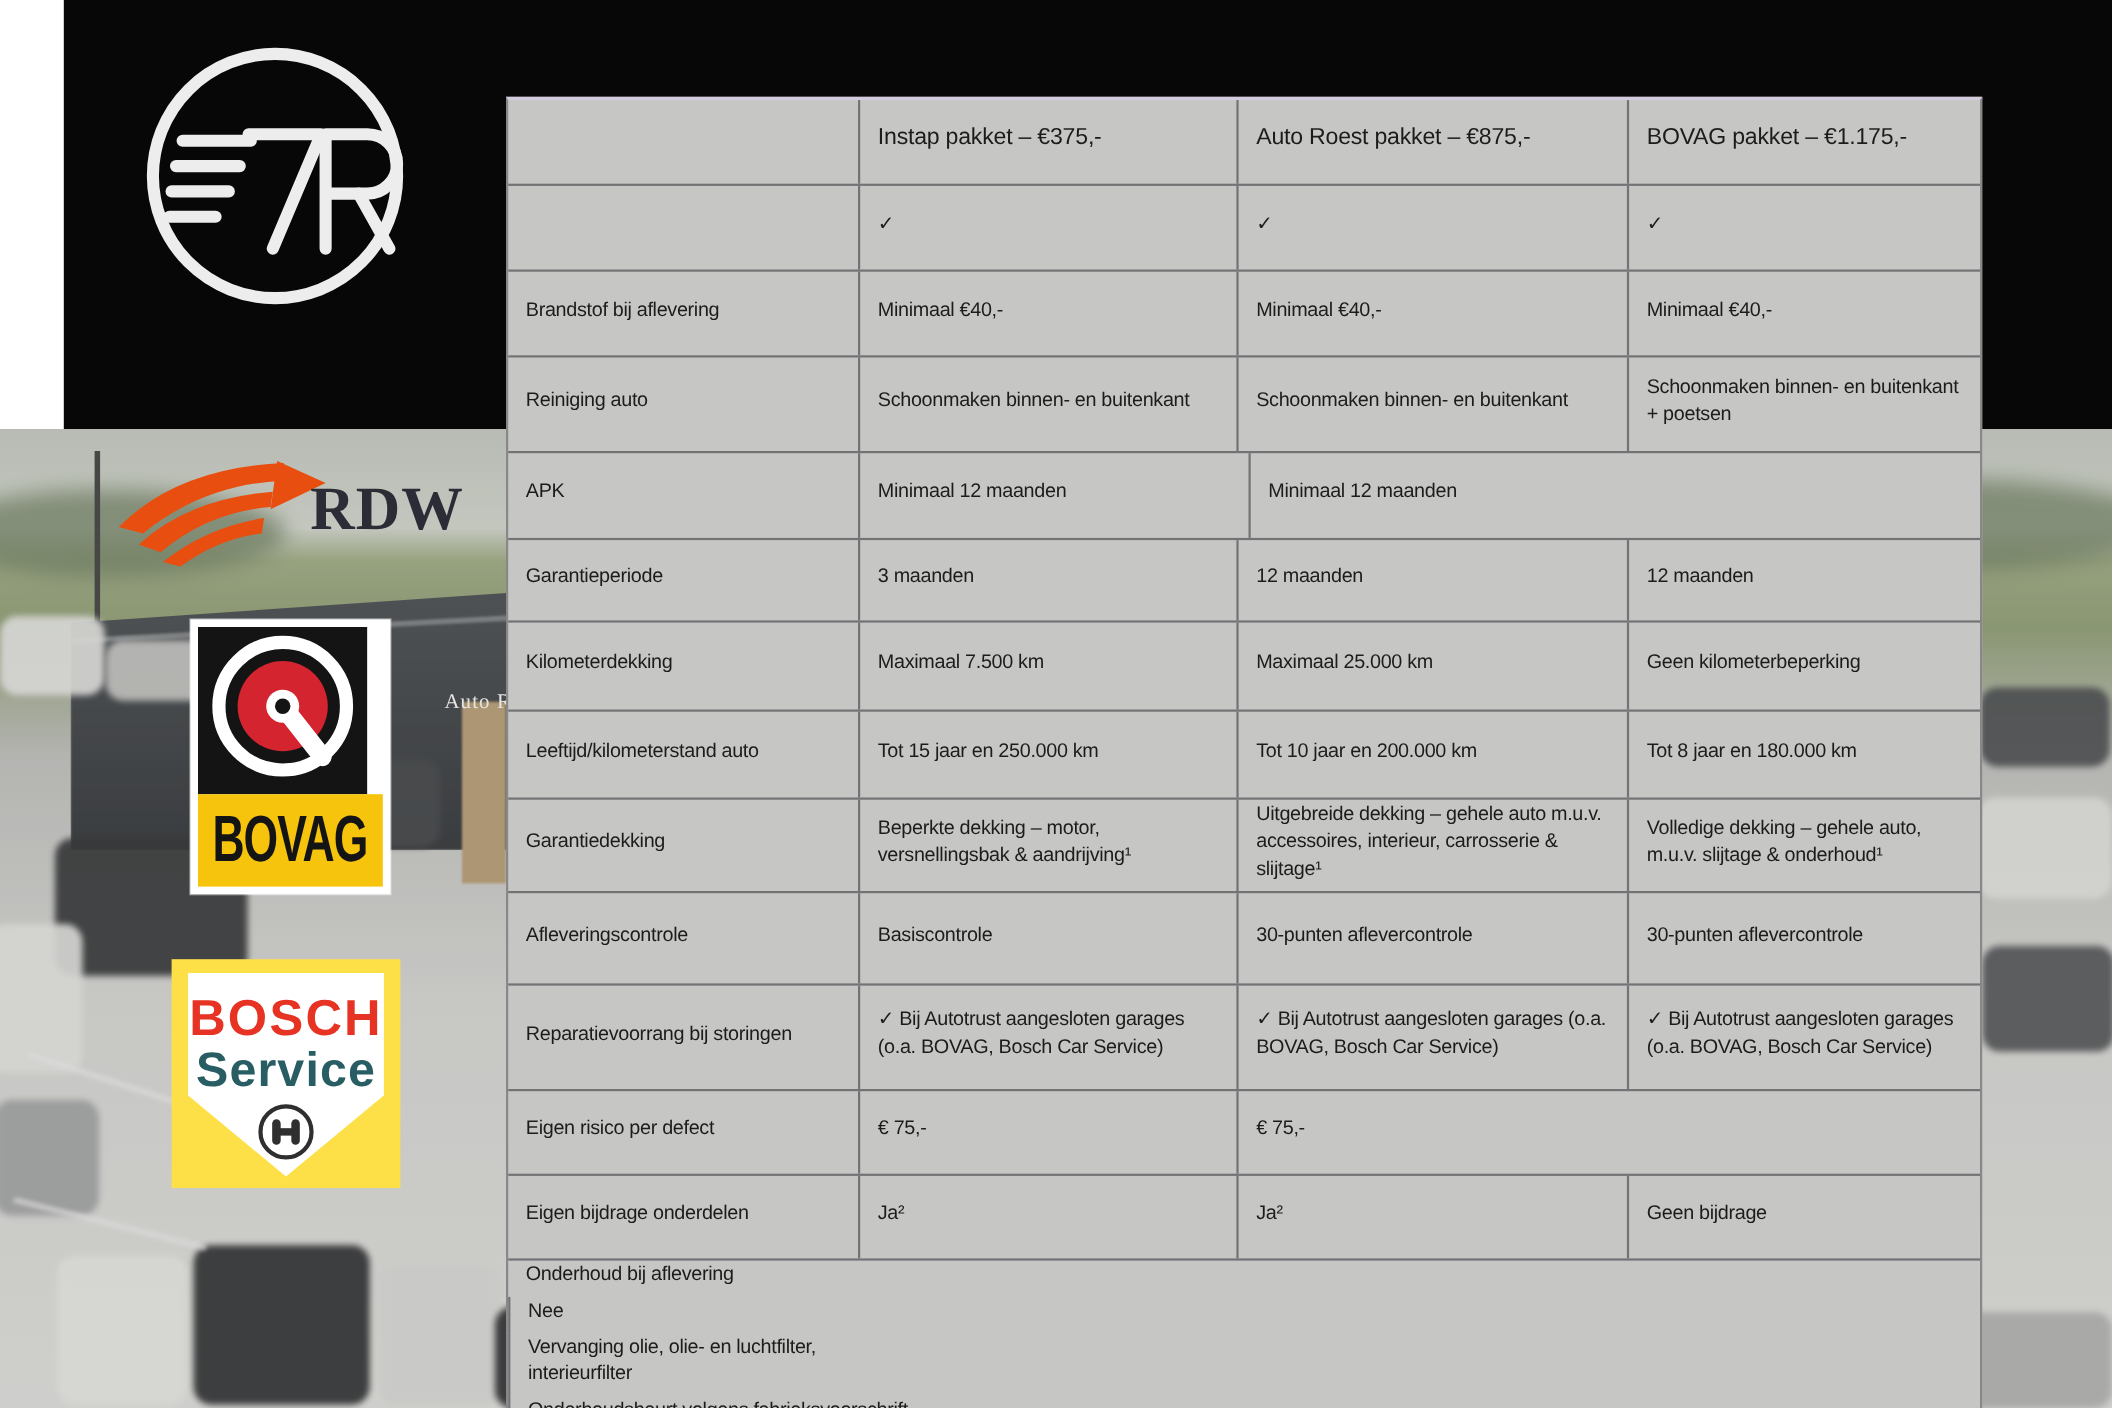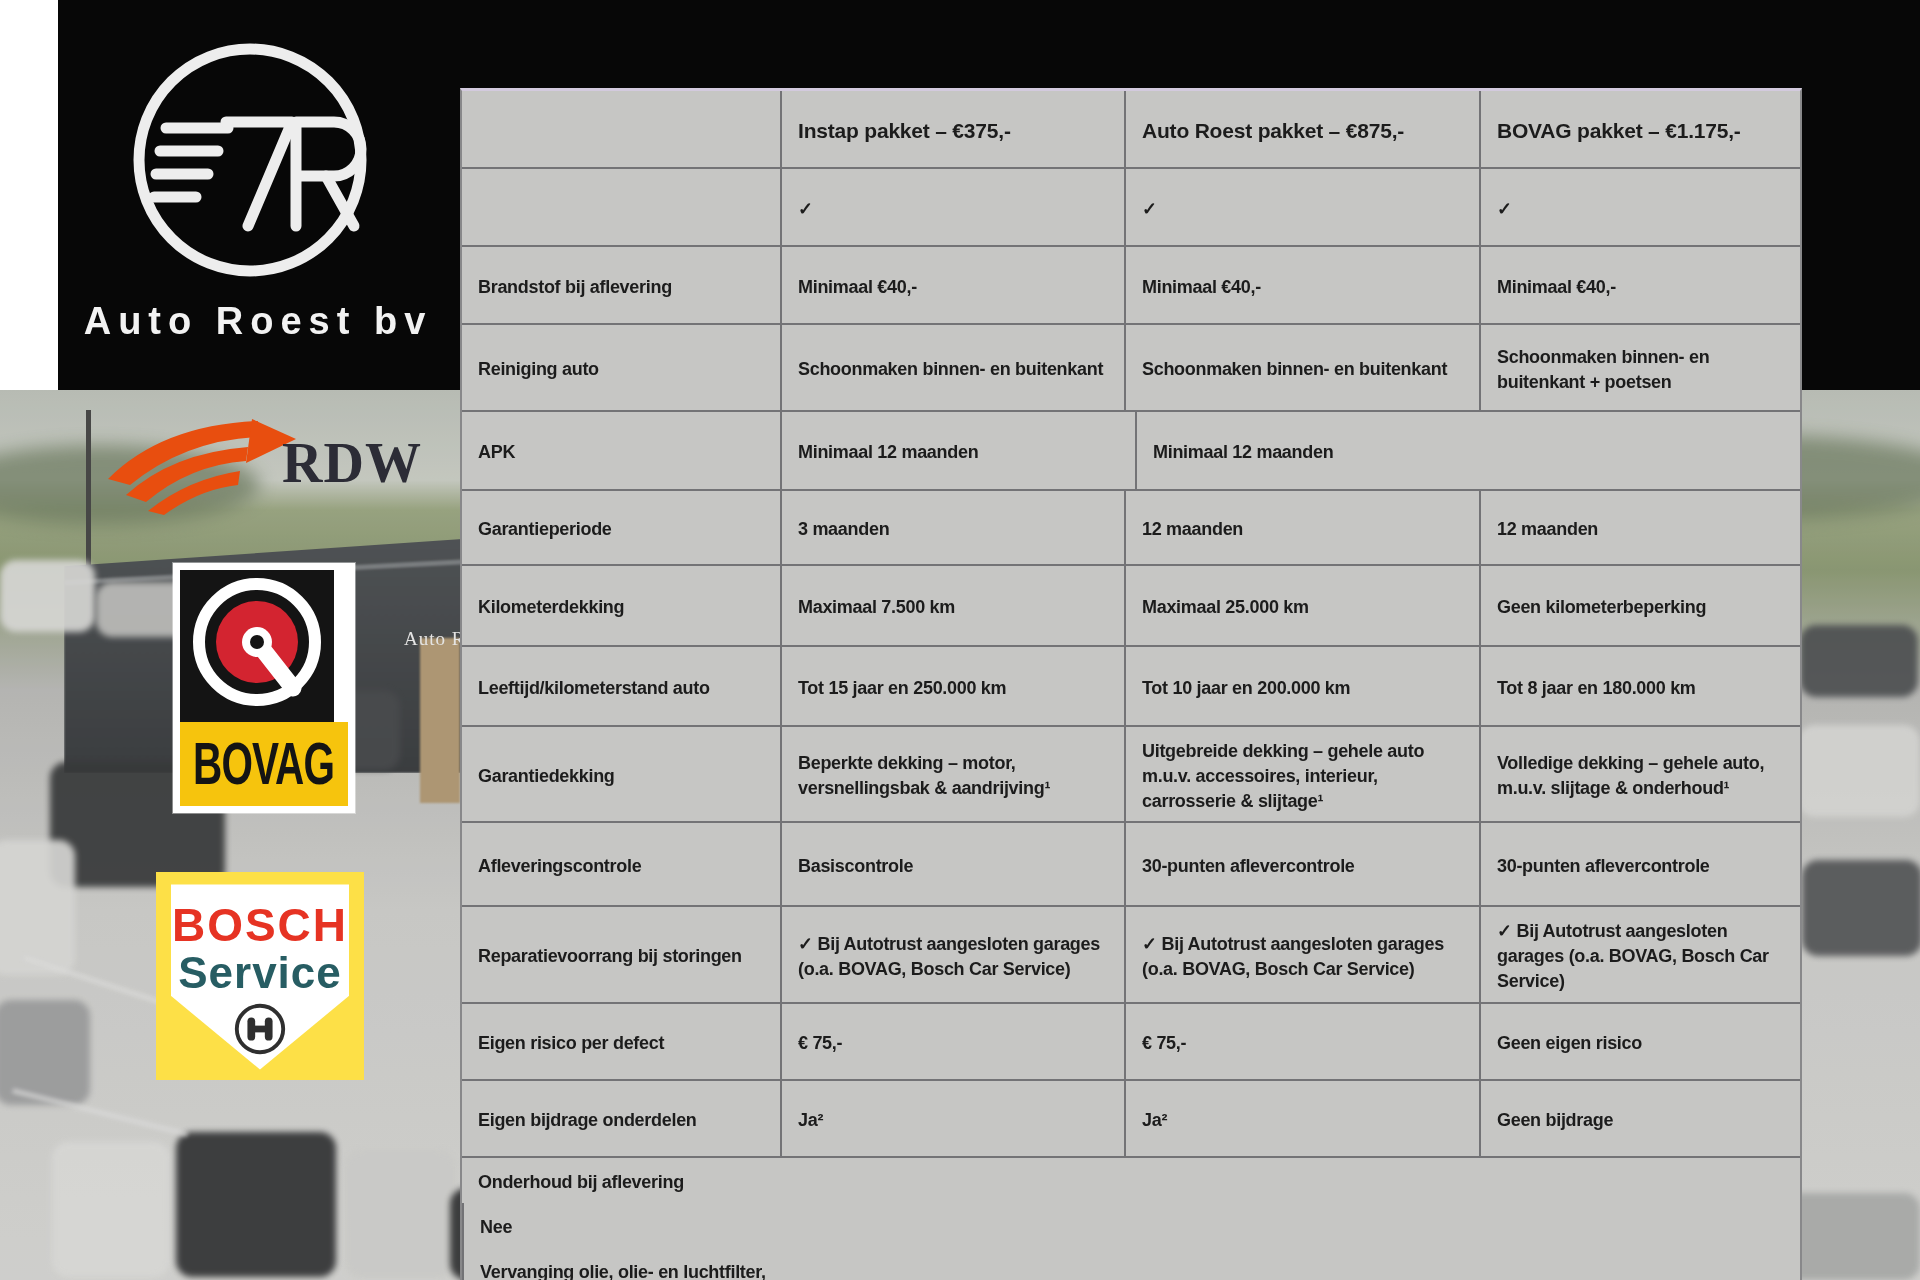--- a/index.html
+++ b/index.html
@@ -45,22 +45,22 @@
   .bosch-txt{position:absolute;left:0;width:100%;text-align:center;font-weight:bold;}
   .bosch-line1{top:26px;font-size:46px;color:#e63323;letter-spacing:2px;}
   .bosch-line2{top:76px;font-size:44px;color:#275d63;letter-spacing:1px;}
   .bosch-sym{position:absolute;left:50%;top:128px;transform:translateX(-50%);}
 
   
   .pkg-table{position:absolute;left:460px;top:88px;width:1338px;z-index:4;background:#c6c6c4;
              border:2px solid #88888a;border-top:3px solid #d3cade;color:#1c1c1c;}
   .trow{display:flex;border-top:2px solid #737376;}
   .trow:first-child{border-top:none;}
-  .tcell{box-sizing:border-box;display:flex;align-items:center;padding:12px 10px 8px 16px;
-         font-weight:bold;font-size:18px;line-height:1.38;letter-spacing:-0.3px;}
+  .tcell{box-sizing:border-box;display:flex;align-items:center;padding:0 10px 8px 16px;
+         font-weight:normal;font-size:18px;line-height:1.38;letter-spacing:-0.3px;}
   .c0{width:318px;}
   .c1{width:344px;border-left:2px solid #737376;}
   .c2{width:355px;border-left:2px solid #737376;}
   .c3{flex:1;border-left:2px solid #737376;}
   .thead .tcell{font-size:21px;letter-spacing:-0.2px;}
 </style>
 </head>
 <body>
 
 <div class="photo">
@@ -107,21 +107,20 @@
     <g fill="none" stroke="#ededed" stroke-width="11" stroke-linecap="round" stroke-linejoin="round">
       <path d="M38,94 H100"></path>
       <path d="M32,117 H90"></path>
       <path d="M28,140 H80"></path>
       <path d="M26,163 H68"></path>
       <path d="M98,88 H164 L120,192"></path>
       <path d="M168,192 V88 H206 A27,27 0 0 1 206,142 H168"></path>
       <path d="M198,142 L226,192"></path>
     </g>
   </svg>
-  <div class="brandname">Auto Roest bv</div>
 </div>
 
 <div class="rdw">
   <svg width="210" height="110" viewBox="0 0 210 110">
     <g fill="#e84e0f">
       <path d="M8,74 Q62,20 158,16 L156,32 Q84,36 30,80 Z"></path>
       <path d="M26,90 Q72,48 148,42 L146,56 Q90,60 46,97 Z"></path>
       <path d="M48,106 Q88,74 140,66 L138,80 Q100,84 64,110 Z"></path>
       <path d="M152,14 L196,34 L146,58 Z"></path>
     </g>
@@ -218,21 +217,20 @@
     <div class="trow" style="min-height: 94px;">
       <div class="tcell c0">Reparatievoorrang bij storingen</div>
       <div class="tcell c1">✓ Bij Autotrust aangesloten garages (o.a. BOVAG, Bosch Car Service)</div>
       <div class="tcell c2">✓ Bij Autotrust aangesloten garages (o.a. BOVAG, Bosch Car Service)</div>
       <div class="tcell c3">✓ Bij Autotrust aangesloten garages (o.a. BOVAG, Bosch Car Service)</div>
     </div>
     <div class="trow" style="min-height: 75px;">
       <div class="tcell c0">Eigen risico per defect</div>
       <div class="tcell c1">€ 75,-</div>
       <div class="tcell c2">€ 75,-</div>
-      <div class="tcell c3">Geen eigen risico</div>
     </div>
     <div class="trow" style="min-height: 75px;">
       <div class="tcell c0">Eigen bijdrage onderdelen</div>
       <div class="tcell c1">Ja²</div>
       <div class="tcell c2">Ja²</div>
       <div class="tcell c3">Geen bijdrage</div>
     </div>
     <div class="trow" style="min-height: 73px; flex-direction: column;">
       <div class="tcell c0">Onderhoud bij aflevering</div>
       <div class="tcell c1">Nee</div>

